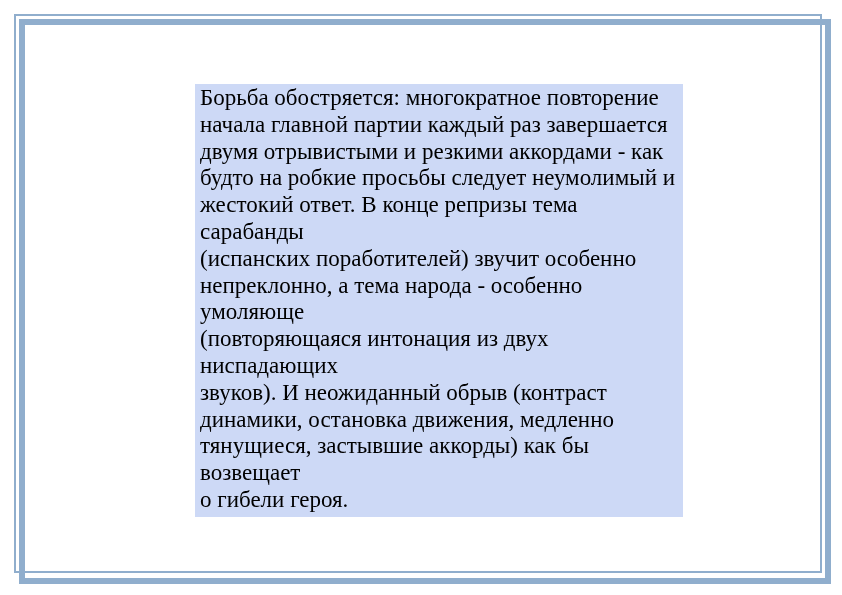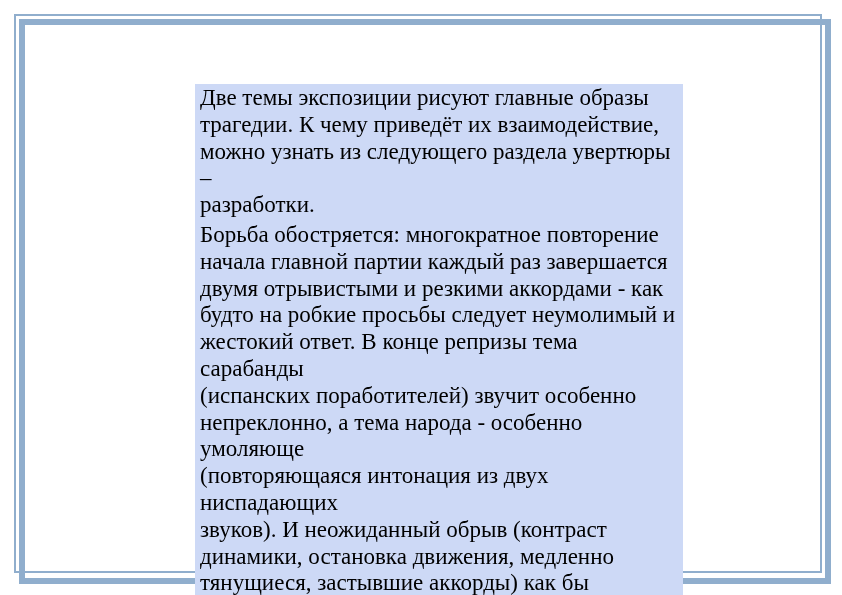--- a/index.html
+++ b/index.html
@@ -40,24 +40,20 @@
   .textbox p + p{margin-top:3px;}
 </style>
 </head>
 <body>
 
 <div class="slide">
   <div class="frame frame-thin"></div>
   <div class="frame frame-thick"></div>
 
   <div class="textbox">
-    <p>Две темы экспозиции рисуют главные образы
-трагедии. К чему приведёт их взаимодействие,
-можно узнать из следующего раздела увертюры –
-разработки.</p>
     <p>Борьба обостряется: многократное повторение
 начала главной партии каждый раз завершается
 двумя отрывистыми и резкими аккордами - как
 будто на робкие просьбы следует неумолимый и
 жестокий ответ. В конце репризы тема сарабанды
 (испанских поработителей) звучит особенно
 непреклонно, а тема народа - особенно умоляюще
 (повторяющаяся интонация из двух ниспадающих
 звуков). И неожиданный обрыв (контраст
 динамики, остановка движения, медленно

